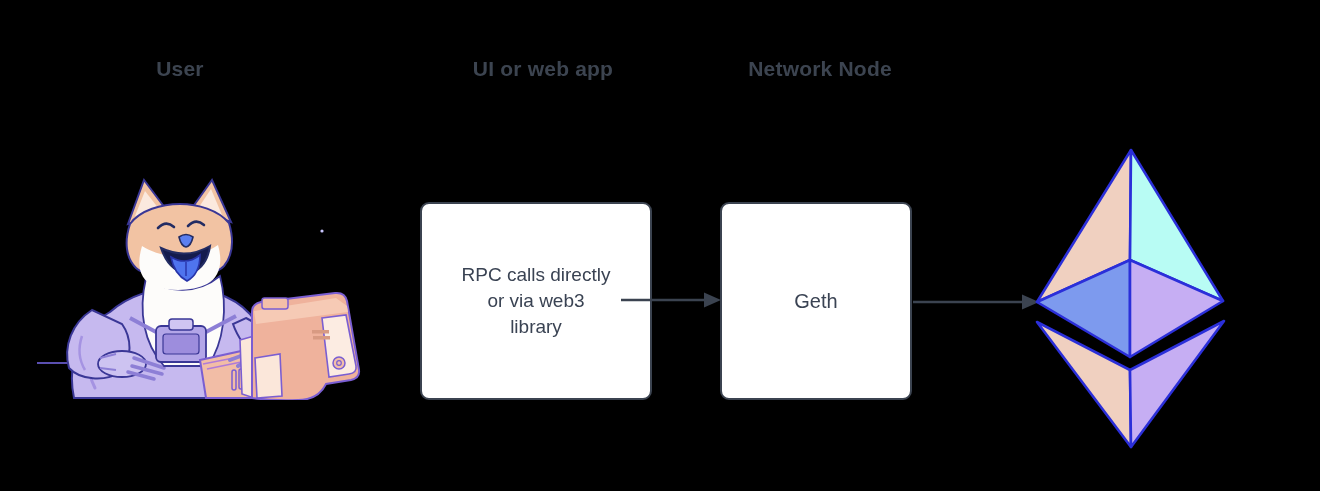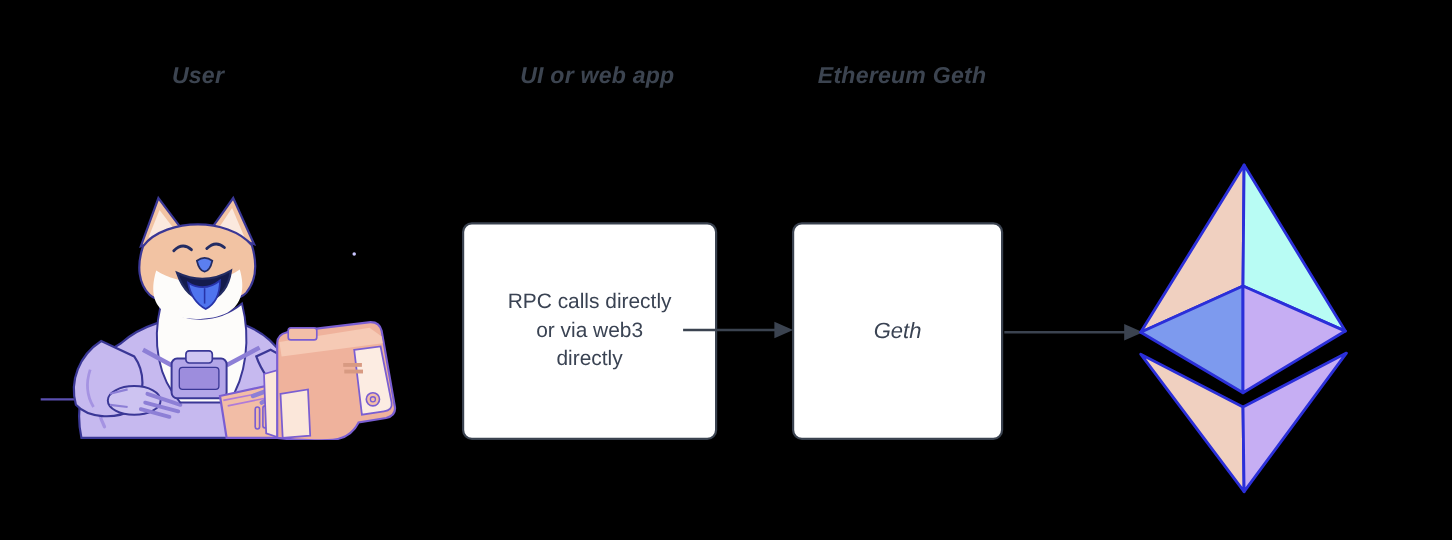--- a/index.html
+++ b/index.html
@@ -24,41 +24,41 @@
     --computer-outline:#7a5ed2;
   }
   html,body{margin:0;padding:0;background:#000;}
   #stage{
     position:relative;width:1320px;height:491px;background:#000;
     font-family:"Liberation Sans", sans-serif;overflow:hidden;
   }
   .heading{
     position:absolute;top:57px;transform:translateX(-50%);
     color:var(--heading-text);font-size:21px;font-weight:bold;
-    white-space:nowrap;letter-spacing:.2px;font-style:italic;
+    white-space:nowrap;letter-spacing:.2px;
   }
   .node-box{
     position:absolute;top:202px;height:198px;box-sizing:border-box;
     background:var(--box-fill);border:2px solid var(--box-border);
     border-radius:9px;display:flex;flex-direction:column;
     align-items:center;justify-content:center;
     color:var(--box-text);font-size:19px;line-height:26px;text-align:center;
   }
   #box-ui{left:420px;width:232px;}
-  #box-geth{left:720px;width:192px;font-size:20px;font-style:italic;}
+  #box-geth{left:720px;width:192px;font-size:20px;}
   .abs{position:absolute;}
 </style>
 </head>
 <body>
 
 <div id="stage">
 
   <div class="heading" style="left:180px">User</div>
   <div class="heading" style="left:543px">UI or web app</div>
-  <div class="heading" style="left:820px">Ethereum Geth</div>
+  <div class="heading" style="left:820px">Network Node</div>
 
   <svg class="abs" style="left:30px;top:160px" width="340" height="240" viewBox="0 0 340 240">
 
     <line x1="7" y1="203" x2="150" y2="203" stroke="#5a4fb0" stroke-width="2"></line>
 
     <circle cx="292" cy="71" r="1.6" fill="#c9c6ff"></circle>
 
     <g>
       <path d="M44,238 C36,200 52,168 80,152 C98,136 124,128 152,128 C184,128 212,140 226,162 C240,176 246,198 244,222 L242,238 Z" style="fill:var(--doge-suit);stroke:var(--doge-outline)" stroke-width="2"></path>
       <path d="M62,172 C55,192 57,212 65,228" fill="none" stroke="#a593e2" stroke-width="3" stroke-linecap="round"></path>
@@ -128,21 +128,21 @@
       <rect x="283" y="176" width="17" height="3.5" fill="#d89a82"></rect>
       <circle cx="309" cy="203" r="6" fill="#f3bfa8" stroke="#7a5ed2" stroke-width="1.5"></circle>
       <circle cx="309" cy="203" r="2.3" fill="none" stroke="#7a5ed2" stroke-width="1.2"></circle>
       <path d="M225,198 L250,194 L252,236 L227,238 Z" fill="#fbe7da" stroke="#7a5ed2" stroke-width="1.6"></path>
     </g>
   </svg>
 
   <div class="node-box" id="box-ui">
     <div>RPC calls directly</div>
     <div>or via web3</div>
-    <div>directly</div>
+    <div>library</div>
   </div>
 
   <svg class="abs" style="left:620px;top:288px" width="102" height="24" viewBox="0 0 102 24">
     <line x1="1" y1="12" x2="85" y2="12" style="stroke:var(--arrow)" stroke-width="2.4"></line>
     <polygon points="84,4.5 101,12 84,19.5" style="fill:var(--arrow)"></polygon>
   </svg>
 
   <div class="node-box" id="box-geth">
     <div>Geth</div>
   </div>

